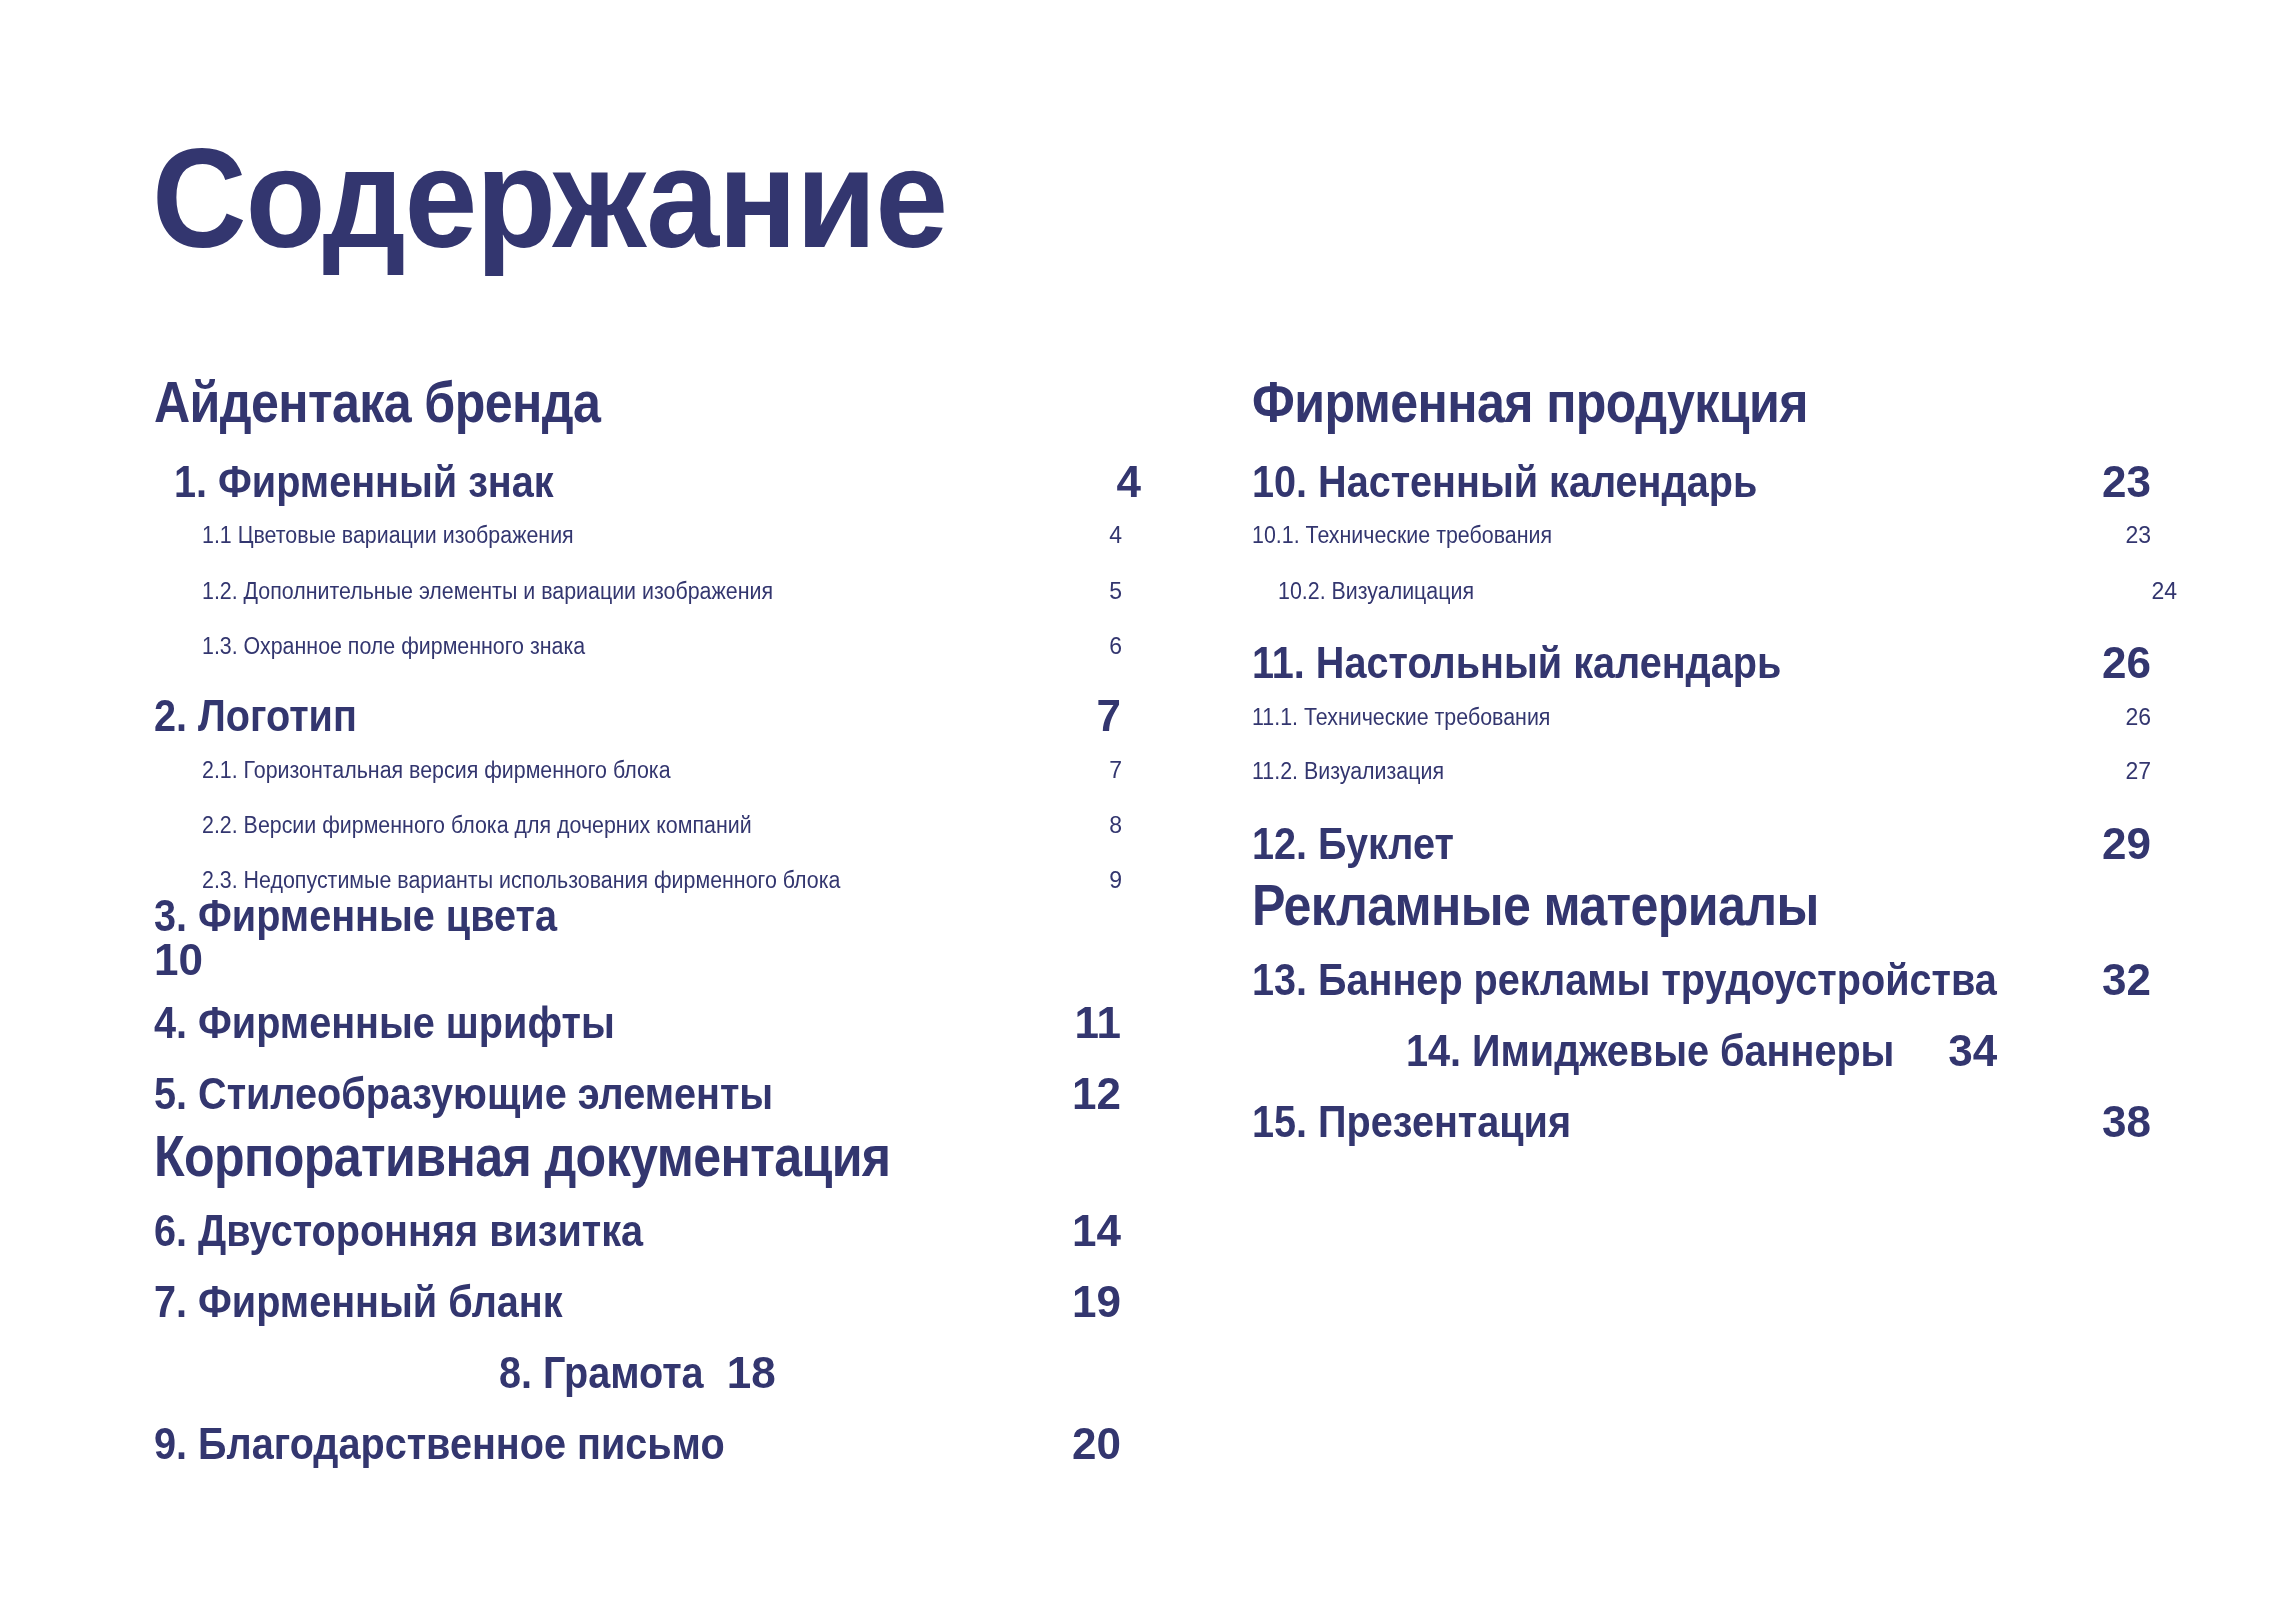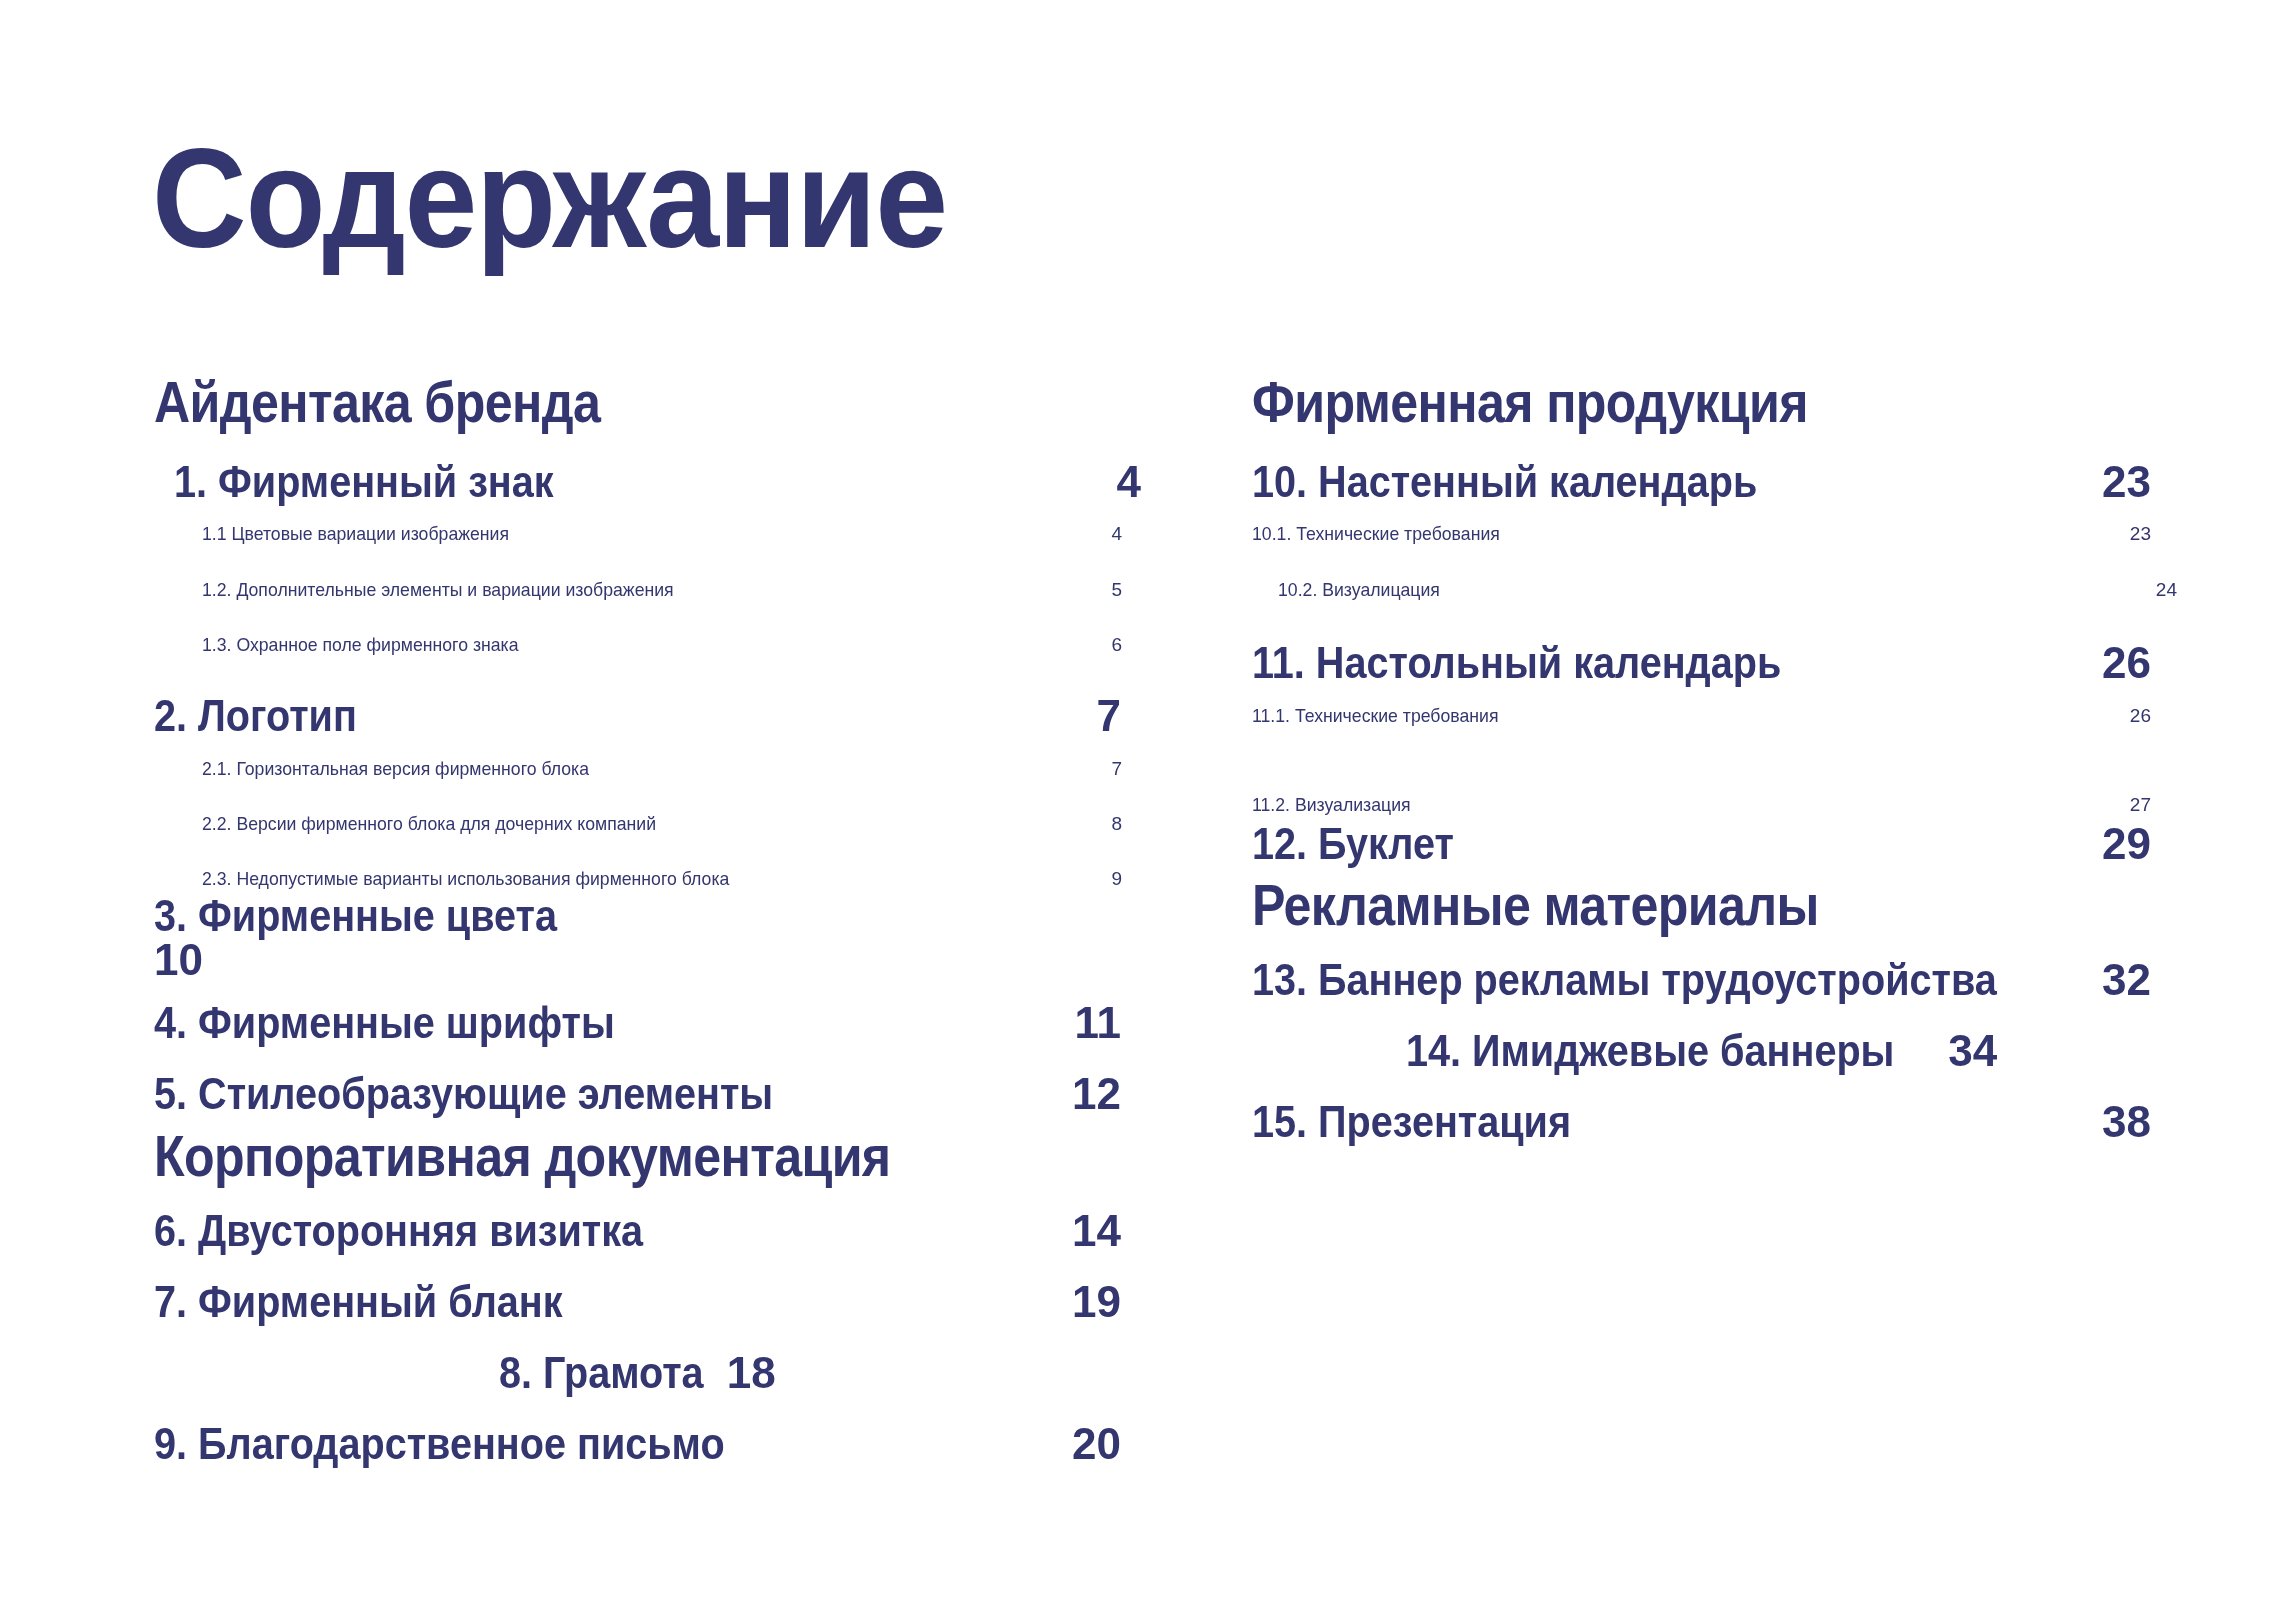--- a/index.html
+++ b/index.html
@@ -46,21 +46,21 @@
       font-size: 44px;
       font-weight: 700;
       line-height: 1;
     }
     .row.main .label {
       display: inline-block;
       transform: scaleX(0.9);
       transform-origin: left center;
     }
     .row.sub {
-      font-size: 19px;
+      font-size: 23px;
       font-weight: 400;
       line-height: 1;
     }
     .row.sub .label {
       display: inline-block;
       transform: scaleX(0.93);
       transform-origin: left center;
     }
     .page { text-align: right; }
     .left-col-row { left: 154px; width: 967px; }
@@ -157,21 +157,21 @@
 </div>
 
 <div class="row main right-col-row" style="top:641px;">
   <span class="label">11. Настольный календарь</span>
   <span class="page">26</span>
 </div>
 <div class="row sub right-col-sub" style="top:706px;">
   <span class="label">11.1. Технические требования</span>
   <span class="page">26</span>
 </div>
-<div class="row sub right-col-sub" style="top:760px;margin-top:35px;">
+<div class="row sub right-col-sub" style="top:760px;">
   <span class="label">11.2. Визуализация</span>
   <span class="page">27</span>
 </div>
 
 <div class="row main right-col-row" style="top:822px;">
   <span class="label">12. Буклет</span>
   <span class="page">29</span>
 </div>
 
 <div class="abs section" style="left:1252px; top:877px;">Рекламные материалы</div>

